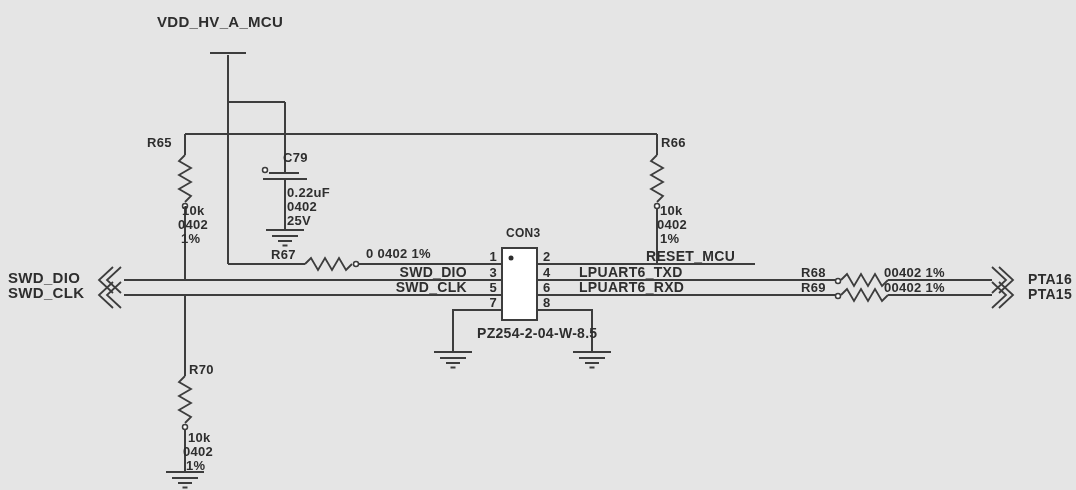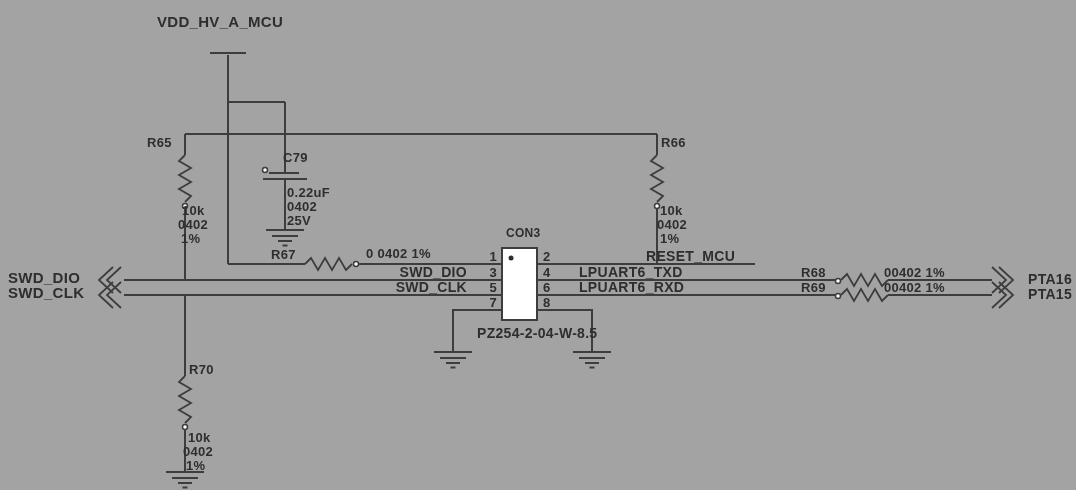--- a/index.html
+++ b/index.html
@@ -1,19 +1,19 @@
 <!DOCTYPE html>
 <html><head>
 <meta charset="utf-8">
 <style>
   html,body{margin:0;padding:0;background:#ffffff;}
   .canvas{
     position:relative;
     width:1076px;height:490px;
-    background:#a3a3a3;
+    background:#e5e5e5;
     font-family:"Liberation Sans","DejaVu Sans",sans-serif;
     overflow:hidden;
   }
   svg{position:absolute;top:0;left:0;}
   svg text{
     fill:#2e2e2e;
     font-family:"Liberation Sans","DejaVu Sans",sans-serif;
     font-weight:600;
     letter-spacing:0.3px;
   }

